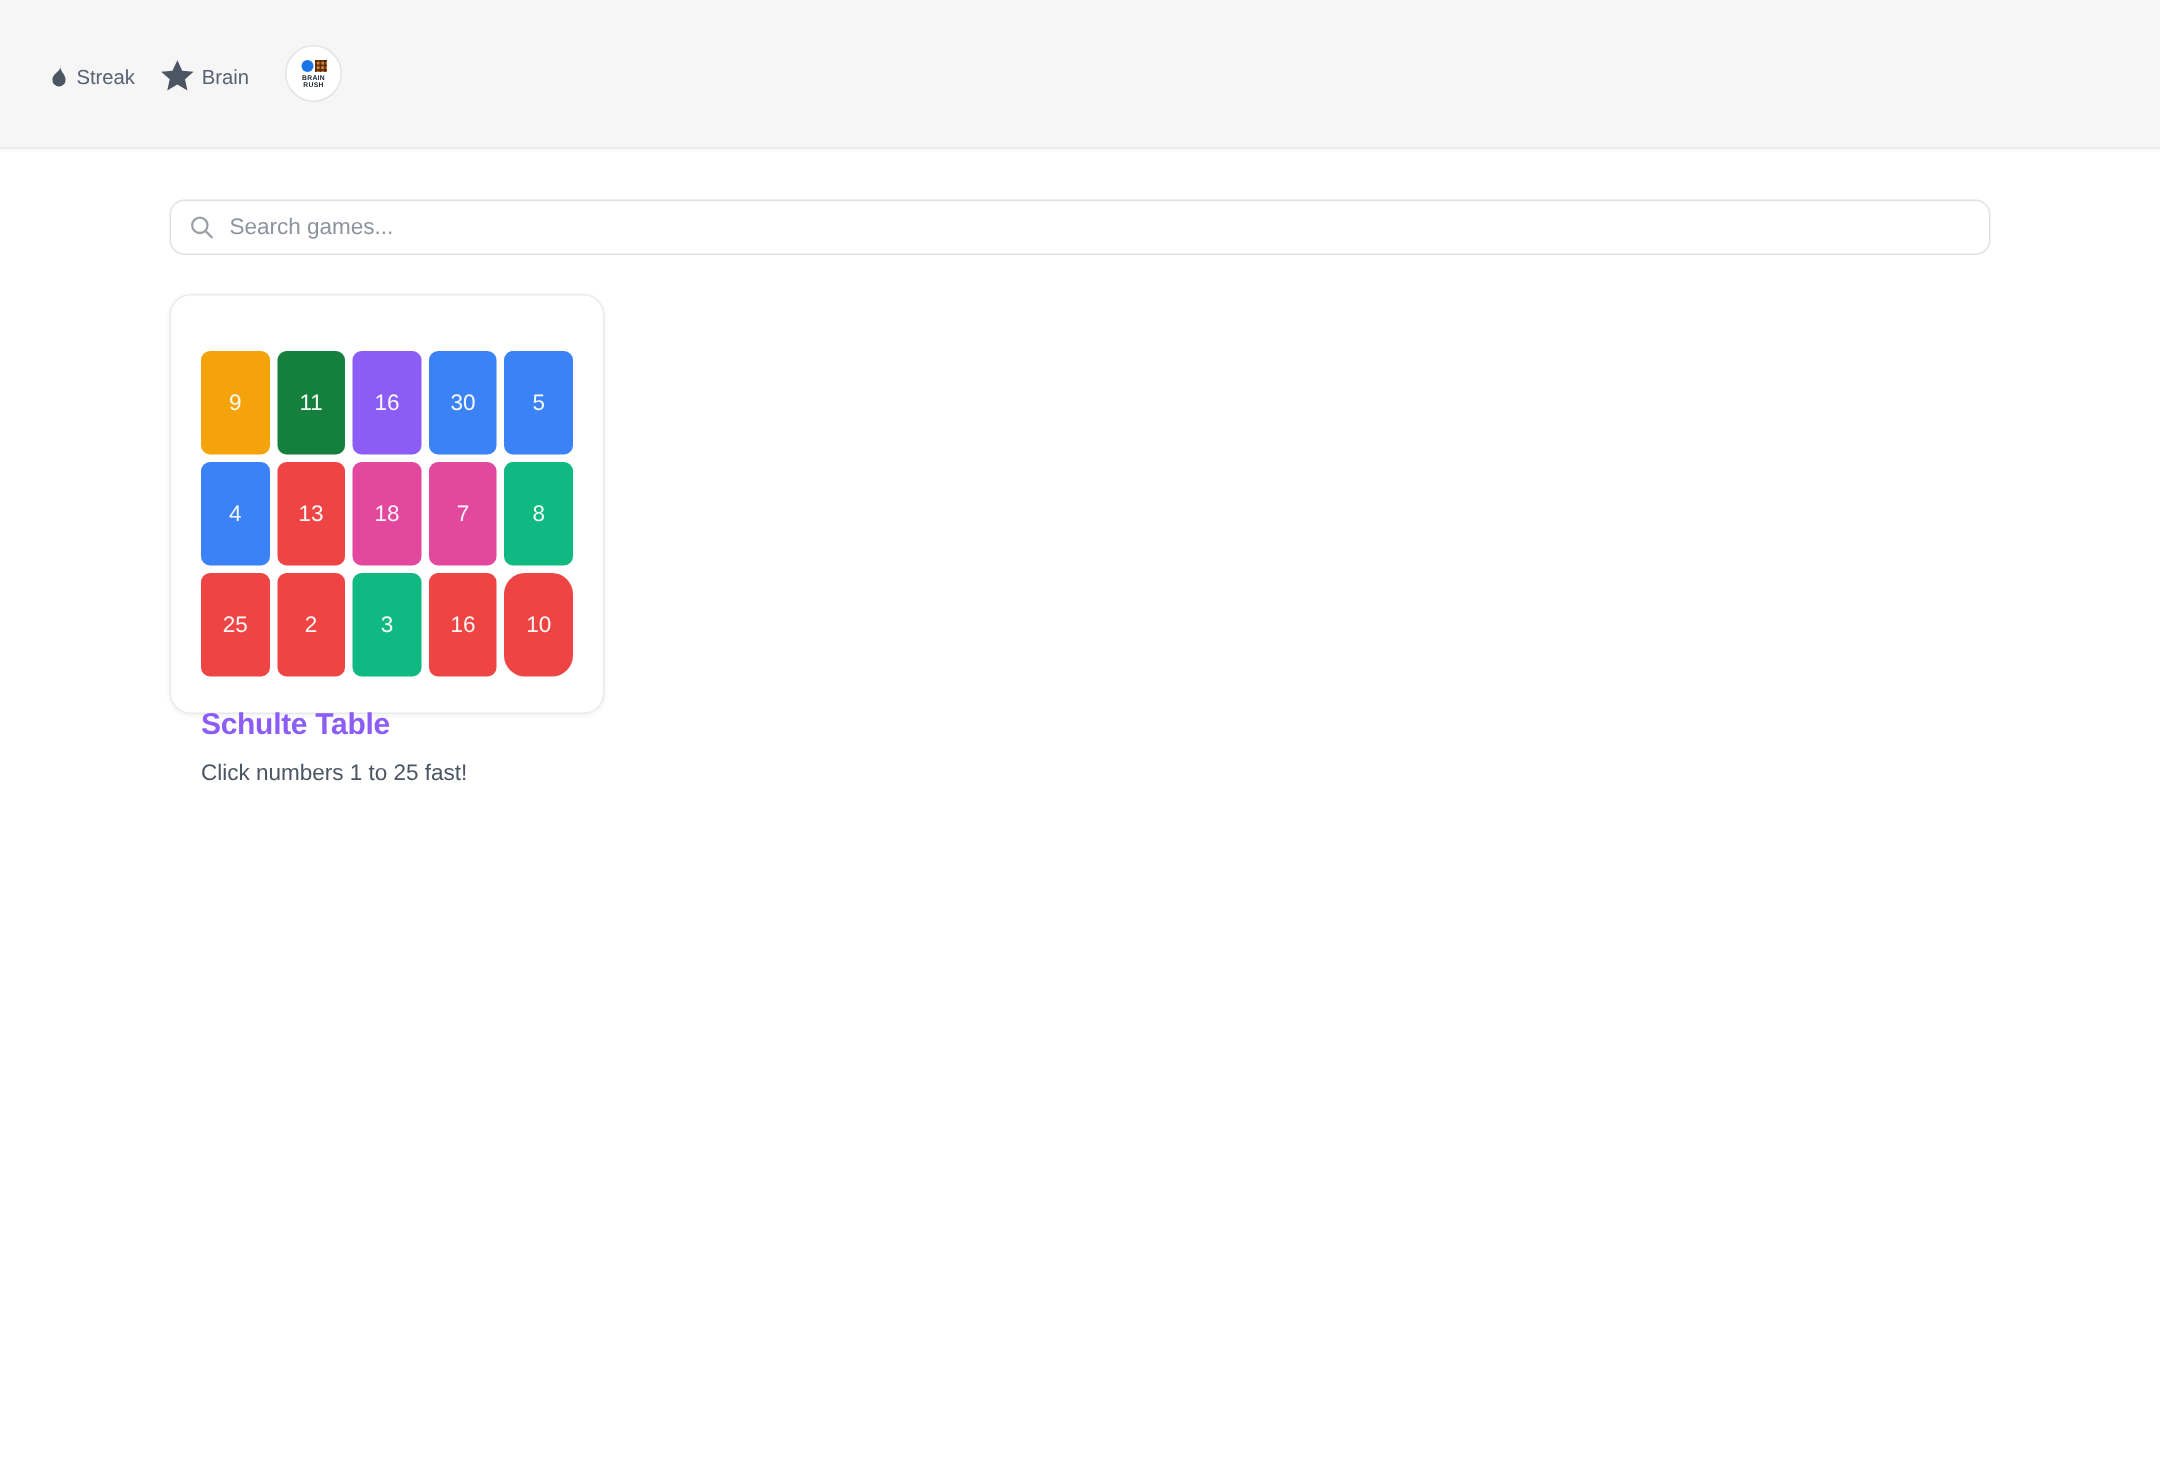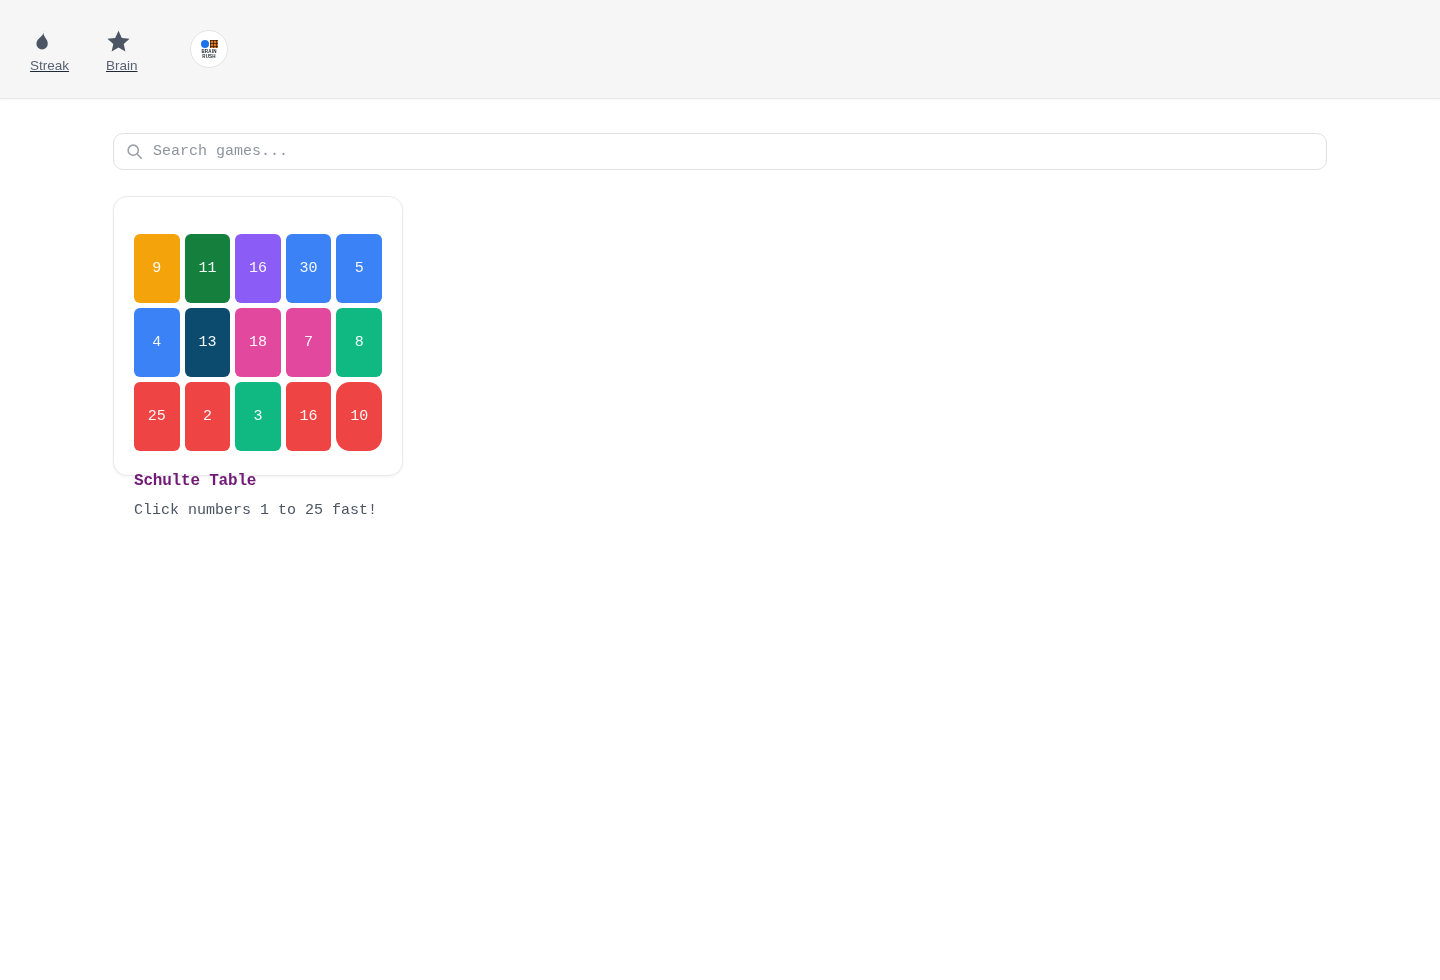--- a/index.html
+++ b/index.html
@@ -32,39 +32,39 @@
     background-image: linear-gradient(rgba(62,31,6,.75) 1px, transparent 1px),
                       linear-gradient(90deg, rgba(62,31,6,.75) 1px, transparent 1px);
     background-size: 4px 4px;
   }
   .logo-text { font-size: 6.5px; font-weight: 700; color: #17202a; line-height: 7px; text-align: center; letter-spacing: .2px; }
 
   .app-title { font-size: 27px; font-weight: 800; color: #2447d6; letter-spacing: -0.2px; }
 
   .header-right { display: flex; align-items: center; gap: 16px; }
   .header-action {
-    display: flex; flex-direction: column; gap: 4px;
-    width: 60px; cursor: pointer; padding-top: 4px; text-decoration: underline;
+    display: flex; flex-direction: row; align-items: center; gap: 4px;
+    width: 60px; cursor: pointer; padding-top: 4px;
   }
   .header-action svg { fill: #4b5563; }
   .header-action .action-label { font-size: 13.5px; color: #596273; }
 
   .avatar {
     width: 38px; height: 38px; border-radius: 50%;
     background: #ffffff; border: 1px solid #e2e4e7;
     display: flex; align-items: center; justify-content: center;
     margin-left: 8px; cursor: pointer;
   }
   .avatar .logo { width: 22px; }
   .avatar .logo-circle { width: 8px; height: 8px; }
   .avatar .logo-grid { width: 8px; height: 8px; background-size: 3px 3px; }
   .avatar .logo-text { font-size: 4.5px; line-height: 5px; }
 
   
-  .container { width: 1214px; margin: 0 auto; font-family: Liberation Mono, monospace; }
+  .container { width: 1214px; margin: 0 auto; }
 
   .search-wrap {
     margin-top: 34px;
     height: 37px;
     background: #ffffff;
     border: 1px solid #dfe1e5;
     border-radius: 10px;
     display: flex; align-items: center;
     padding: 0 12px;
   }
@@ -106,21 +106,21 @@
     background: #f1f3f4;
     border-radius: 4px;
     display: grid;
     grid-template-columns: repeat(3, 1fr);
     grid-template-rows: repeat(2, 1fr);
     place-items: center;
     padding: 2px 8px;
   }
   .circle { width: 64px; height: 64px; border-radius: 50%; }
 
-  .card-title { font-size: 16px; font-weight: 800; color: #701a75; margin-bottom: 12px; letter-spacing: -0.2px; }
+  .card-title { font-size: 20px; font-weight: 800; color: #8b5cf6; margin-bottom: 12px; letter-spacing: -0.2px; }
   .card-subtitle { font-size: 15px; color: #4b5563; margin-top: 12px; }
 </style>
 </head>
 <body>
 
 <header class="app-header">
 
   <div class="header-right">
     <div class="header-action">
       <svg width="22" height="25" viewBox="0 0 24 27">
@@ -160,21 +160,21 @@
 
   <div class="cards">
     <div class="card">
       <div class="thumb schulte-grid">
           <div class="tile" style="background: rgb(245, 163, 11);">9</div>
           <div class="tile" style="background: #15803d;">11</div>
           <div class="tile" style="background: rgb(139, 92, 246);">16</div>
           <div class="tile" style="background: rgb(59, 130, 246);">30</div>
           <div class="tile" style="background: rgb(59, 130, 246);">5</div>
           <div class="tile" style="background: rgb(59, 130, 246);">4</div>
-          <div class="tile" style="background: #0c4a6e;">13</div>
+          <div class="tile" style="background: #ef4444;">13</div>
           <div class="tile" style="background: rgb(226, 72, 157);">18</div>
           <div class="tile" style="background: rgb(226, 72, 157);">7</div>
           <div class="tile" style="background: rgb(16, 185, 129);">8</div>
           <div class="tile" style="background: rgb(239, 68, 68);">25</div>
           <div class="tile" style="background: rgb(239, 68, 68);">2</div>
           <div class="tile" style="background: rgb(16, 185, 129);">3</div>
           <div class="tile" style="background: rgb(239, 68, 68);">16</div>
           <div class="tile" style="background: rgb(239, 68, 68); border-radius: 14px;">10</div>
         </div>
       <h3 class="card-title">Schulte Table</h3>

